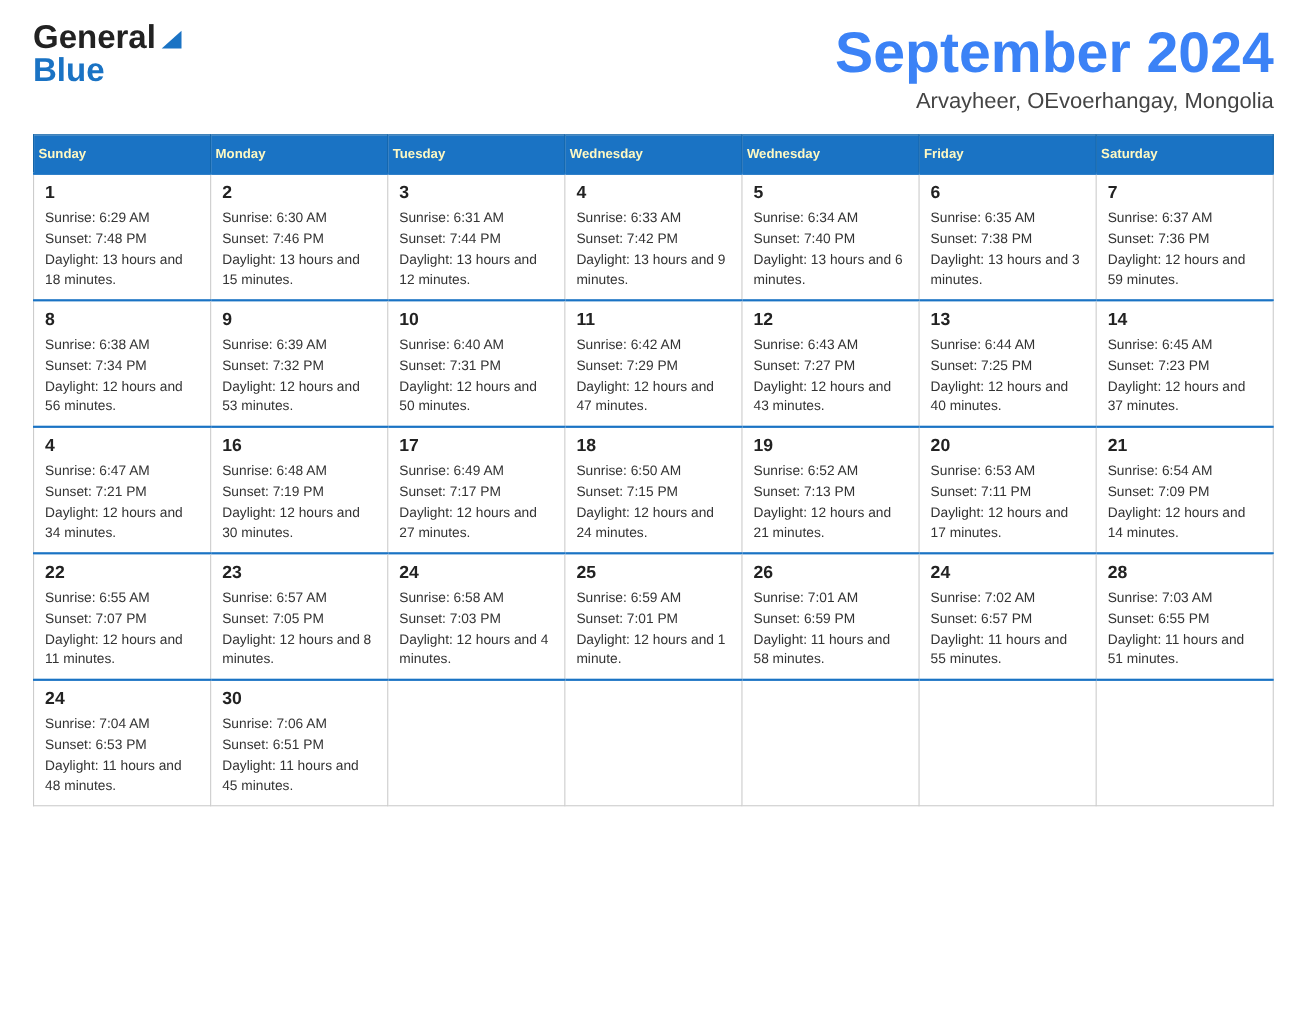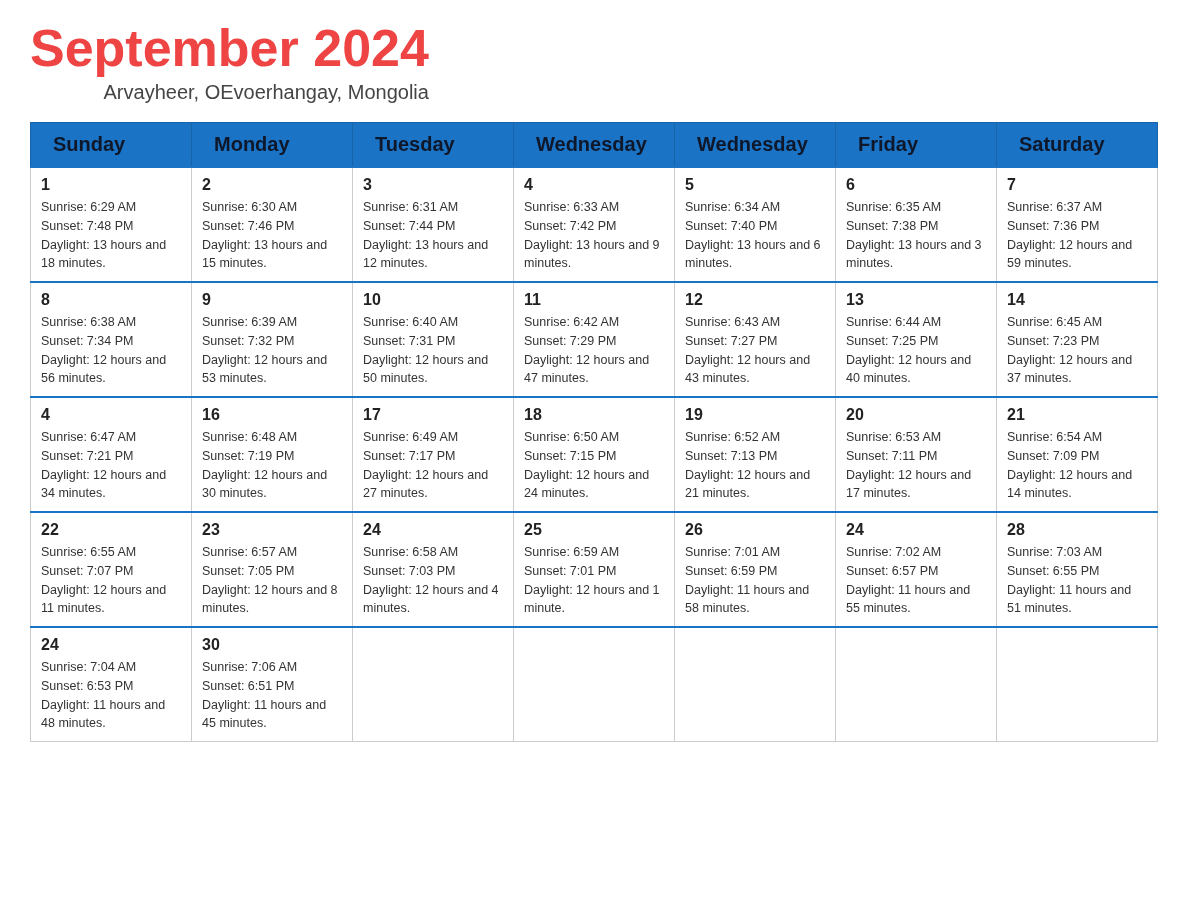--- a/index.html
+++ b/index.html
@@ -22,39 +22,39 @@
       flex-direction: column;
       align-items: flex-start;
       line-height: 1;
     }
     .title-block {
       text-align: right;
     }
     .title-block h1 {
       font-size: 52px;
       font-weight: bold;
-      color: #ef4444;
+      color: #3b82f6;
       line-height: 1.1;
     }
     .title-block .subtitle {
       font-size: 20px;
       color: #444;
       margin-top: 4px;
     }
     .calendar {
       width: 100%;
       border-collapse: collapse;
       border: 1px solid #aaa;
     }
     .calendar th {
       background: #1a73c4;
-      color: #0f172a;
-      font-size: 20px;
-      font-weight: bold;
-      padding: 10px 22px;
+      color: #fef9c3;
+      font-size: 12px;
+      font-weight: bold;
+      padding: 10px 4px;
       text-align: left;
       border: 1px solid #1565a8;
     }
     .calendar td {
       vertical-align: top;
       padding: 8px 10px;
       border: 1px solid #ccc;
       width: 14.28%;
       min-height: 100px;
       font-size: 13px;
@@ -96,20 +96,29 @@
     .logo-bottom {
       font-size: 30px;
       font-weight: bold;
       color: #1a73c4;
     }
   </style>
 </head>
 <body>
 
 <div class="header">
+  <div class="logo">
+    <div class="logo-wrap">
+      <span class="logo-general">General</span>
+      <svg class="logo-arrow" width="22" height="22" viewBox="0 0 22 22">
+        <polygon points="2,20 20,20 20,4" fill="#1a73c4"></polygon>
+      </svg>
+    </div>
+    <span class="logo-bottom">Blue</span>
+  </div>
   <div class="title-block">
     <h1>September 2024</h1>
     <div class="subtitle">Arvayheer, OEvoerhangay, Mongolia</div>
   </div>
 </div>
 
 <table class="calendar">
   <thead>
     <tr>
     <th>Sunday</th>

